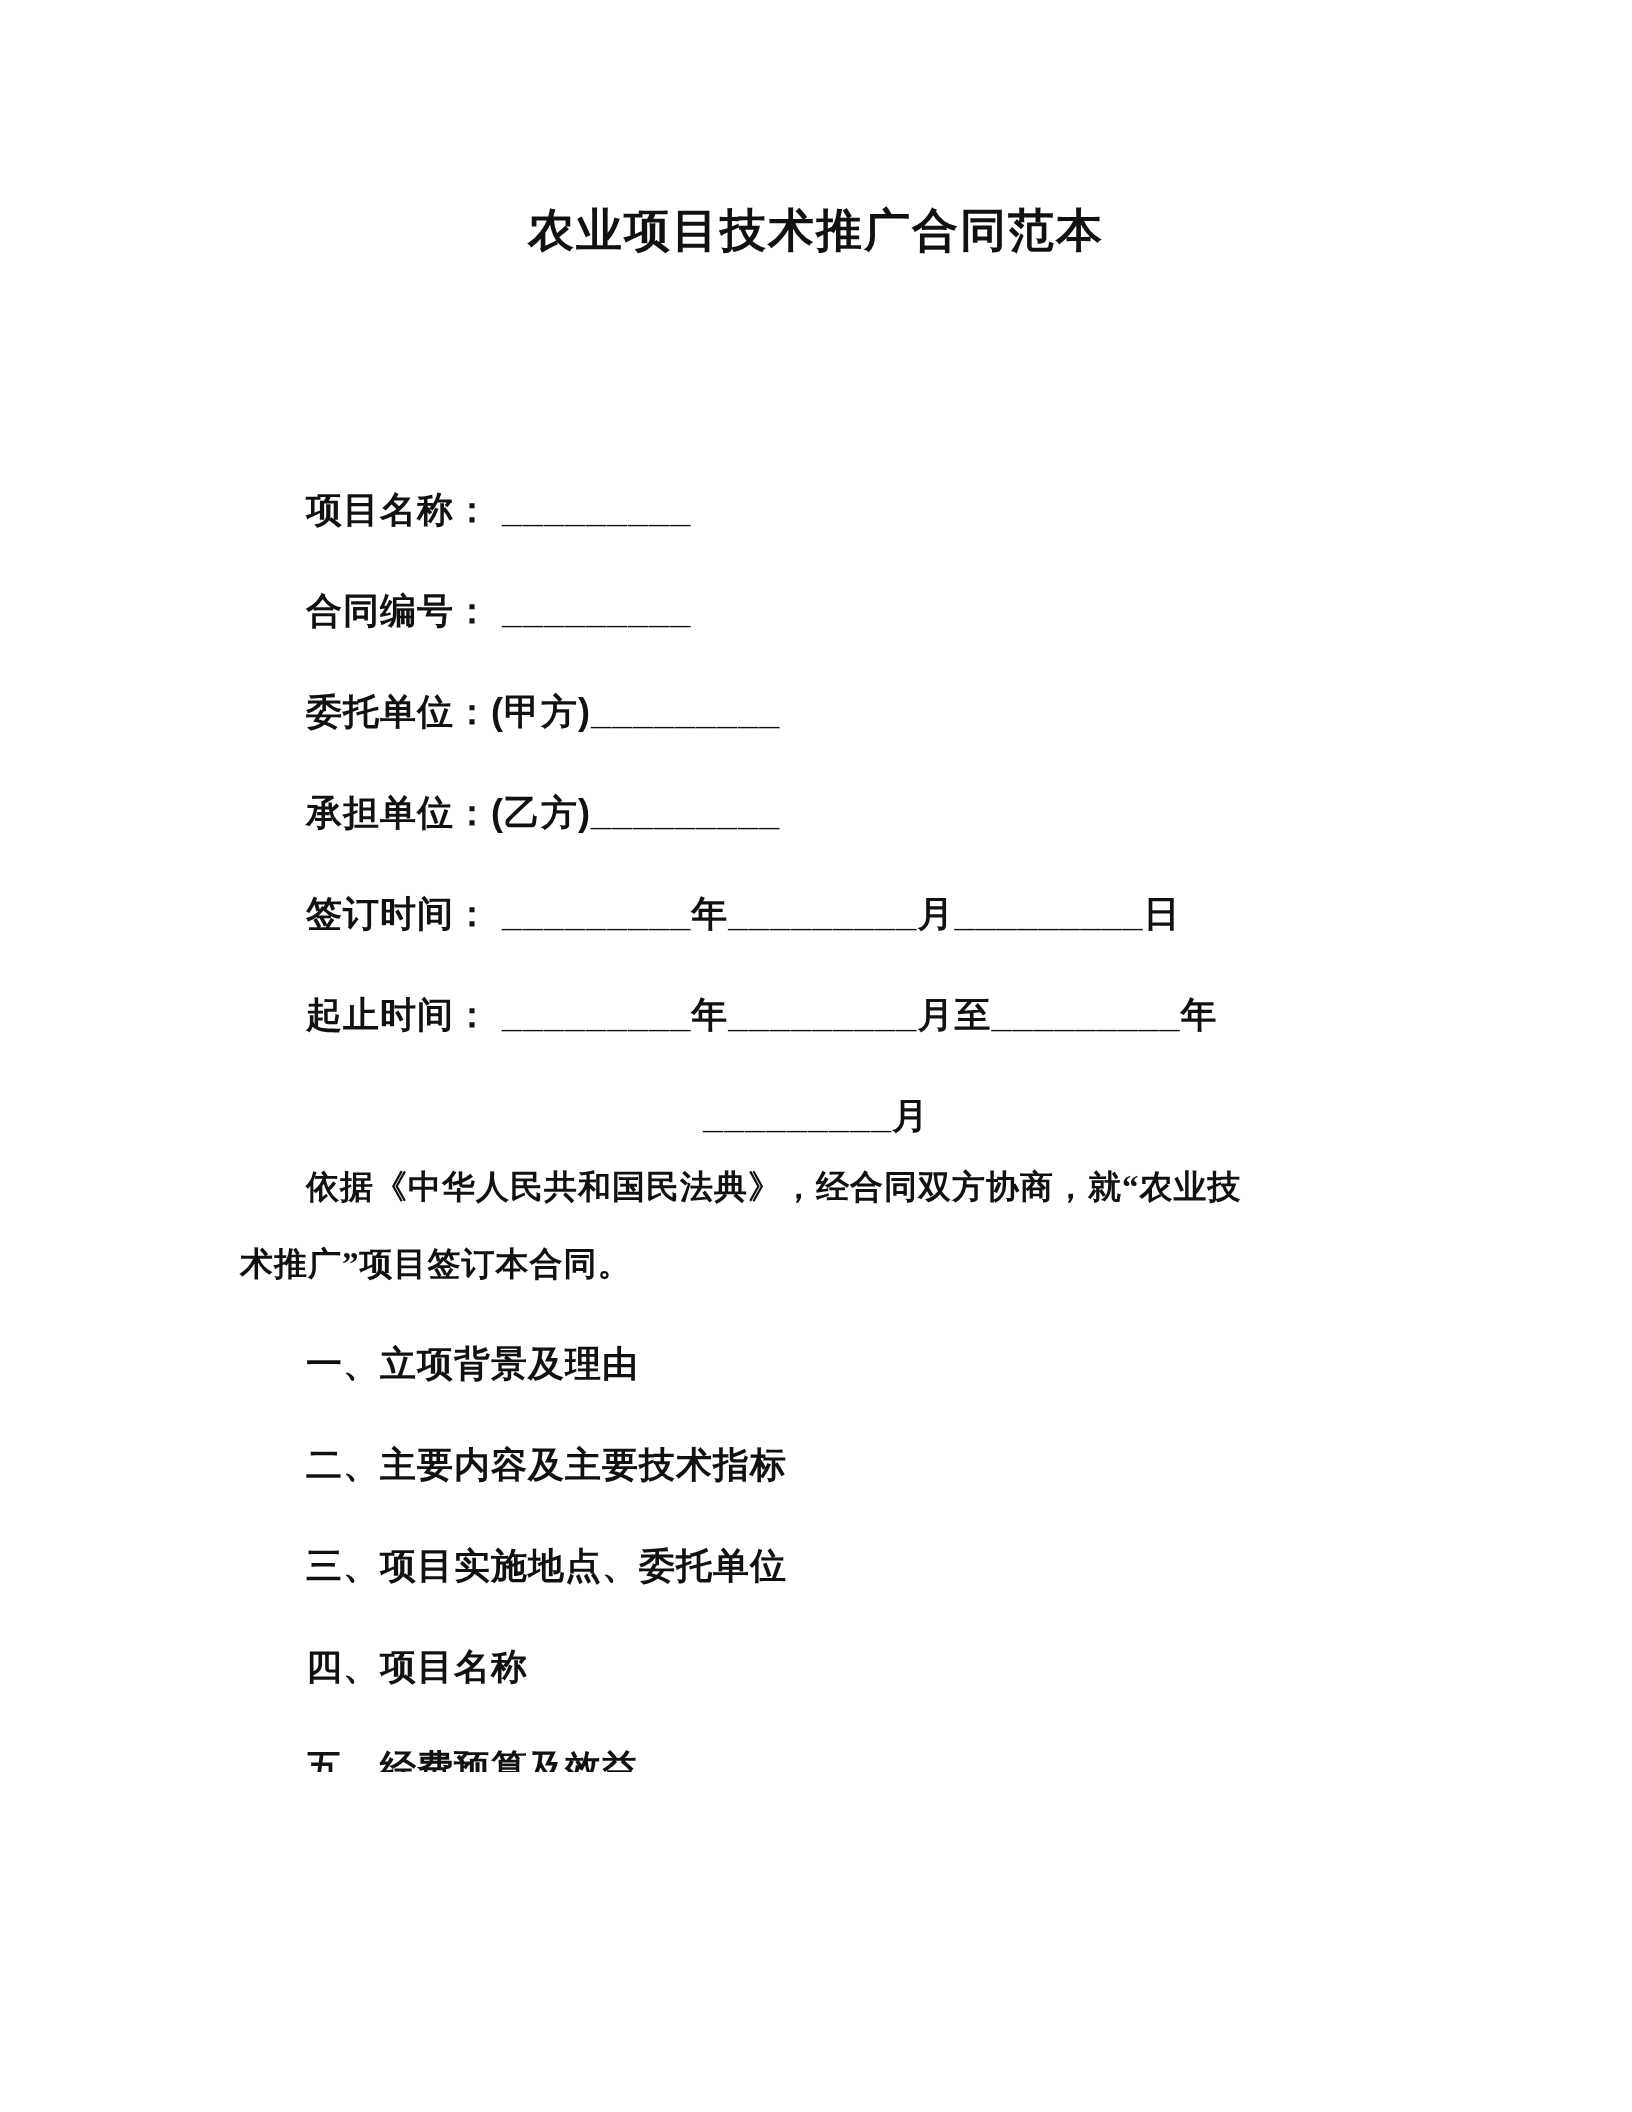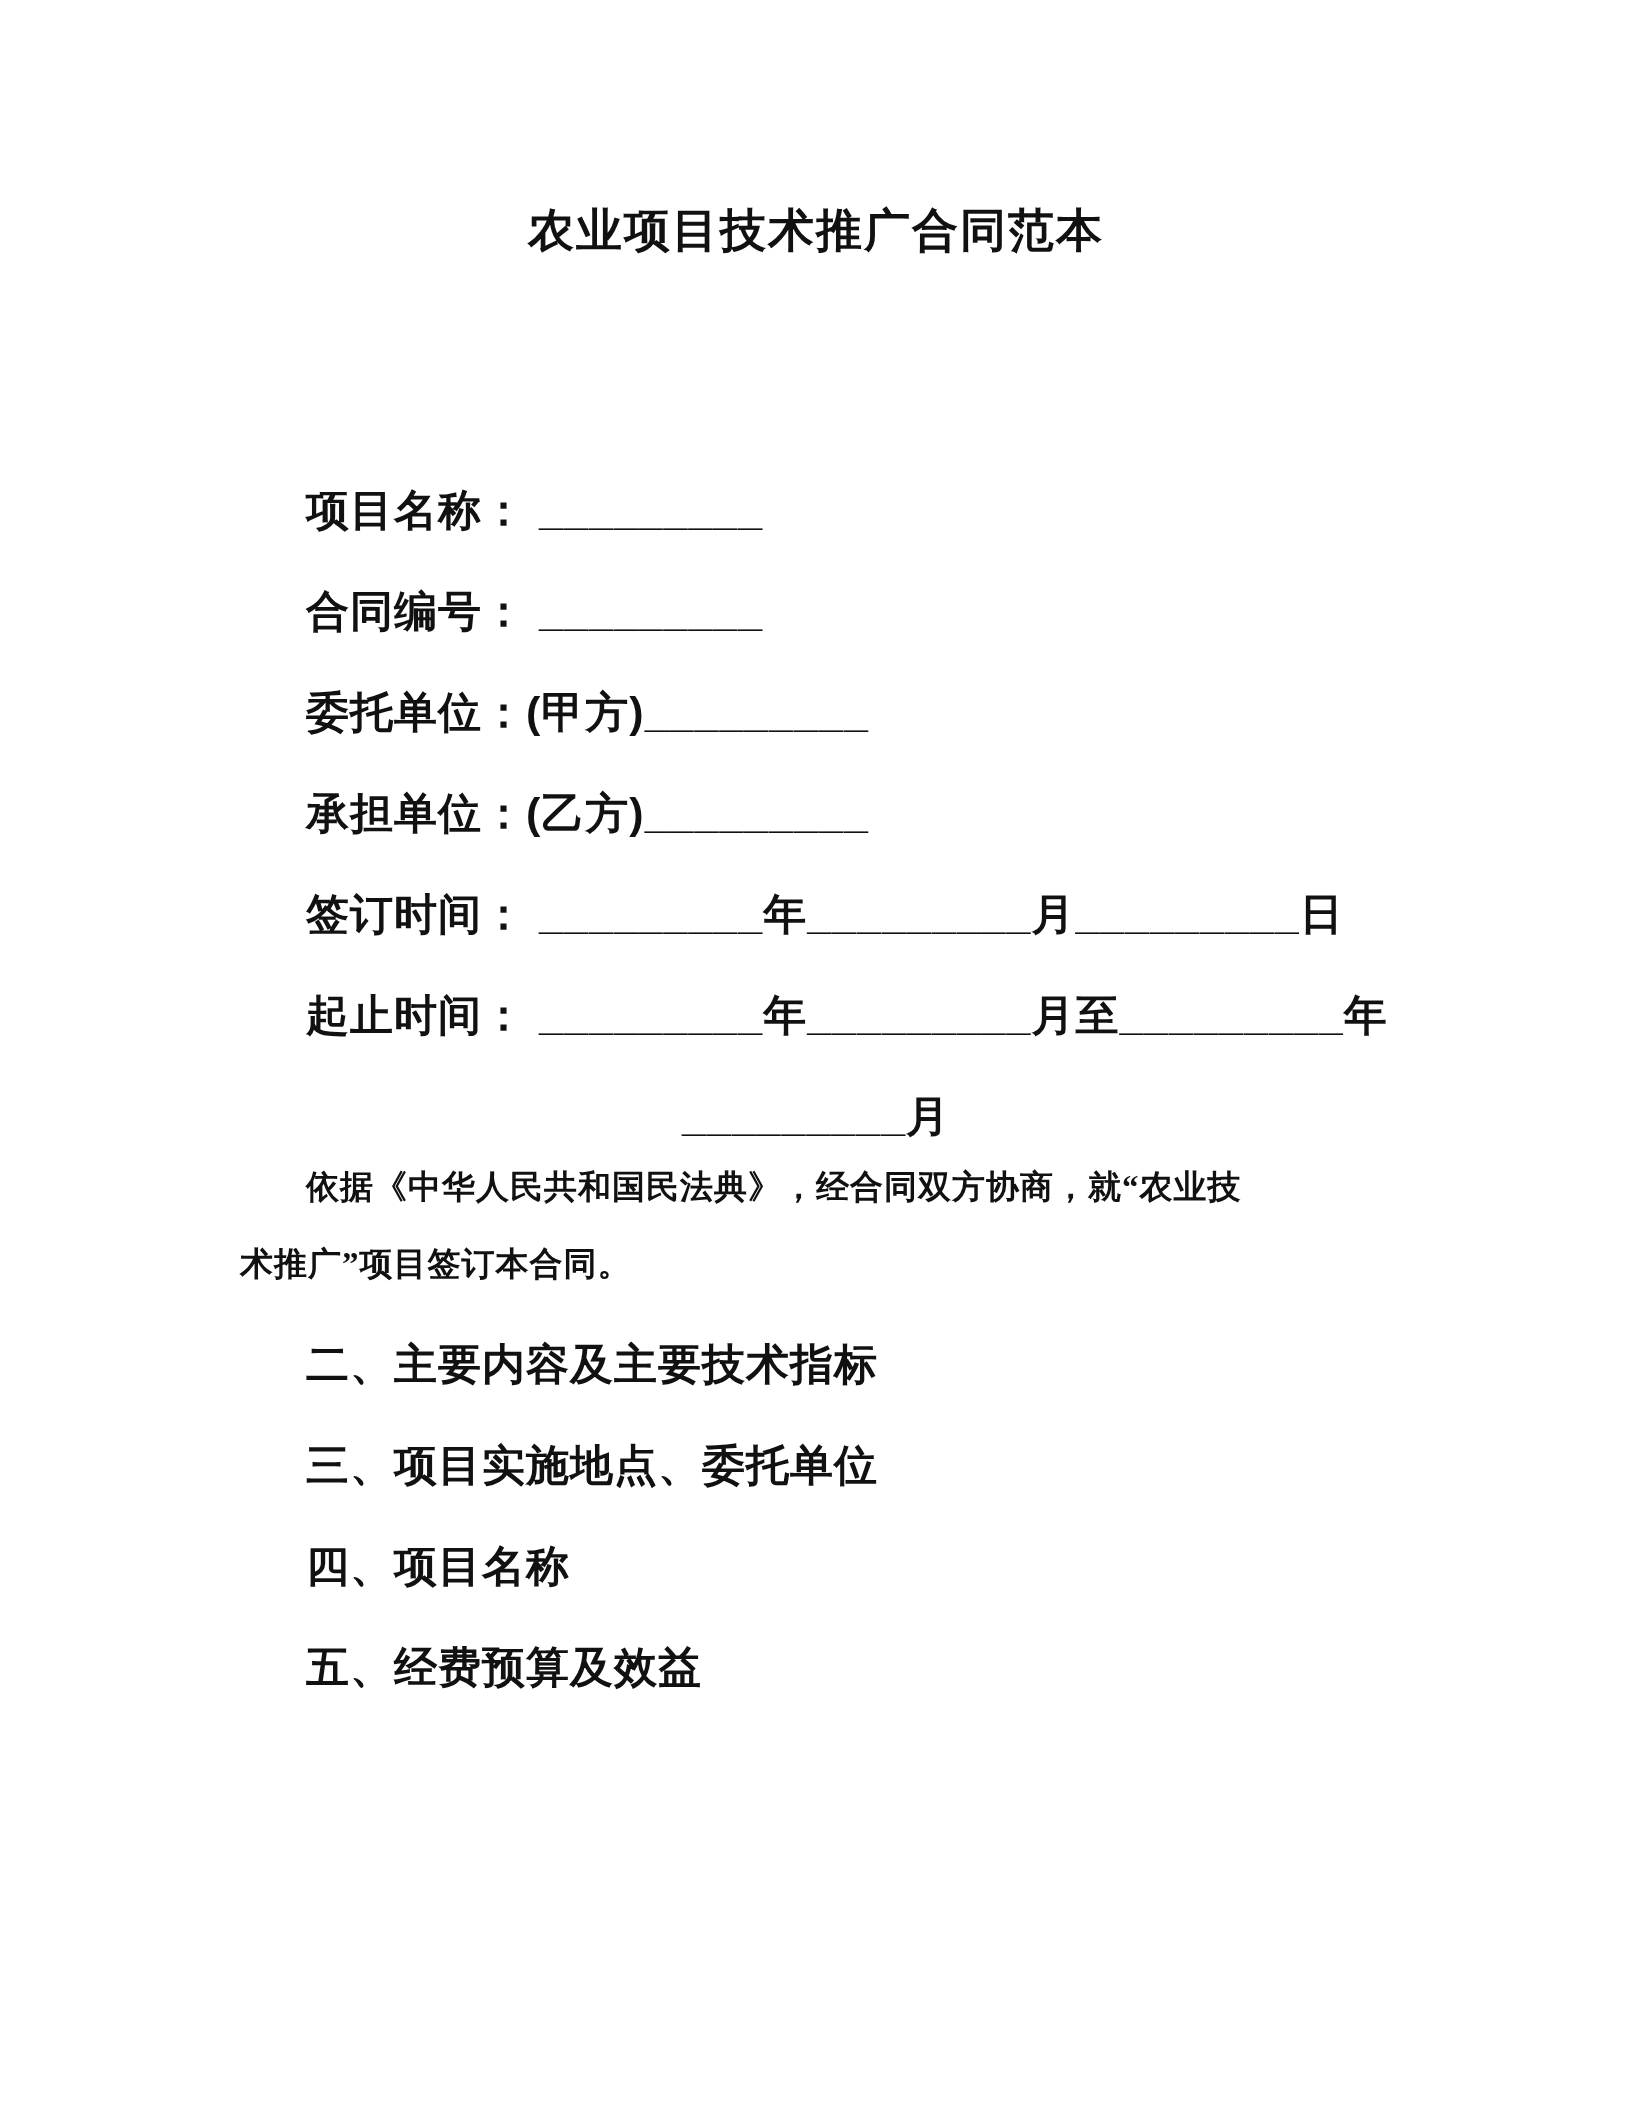--- a/index.html
+++ b/index.html
@@ -22,21 +22,21 @@
   }
   .doc-title {
     font-size: 46px;
     line-height: 60px;
     font-weight: 700;
     text-align: center;
     margin: 0 0 225px 0;
     letter-spacing: 2px;
   }
   .line {
-    font-size: 43px;
+    font-size: 36px;
     line-height: 50px;
     margin: 0 0 51px 0;
     white-space: nowrap;
     letter-spacing: 1px;
   }
   .indent {
     padding-left: 66px;
   }
   .fields .cont {
     margin-bottom: 8px;
@@ -76,19 +76,20 @@
     <p class="line indent">起止时间： _________年_________月至_________年</p>
     <p class="line cont">_________月</p>
   </div>
 
   <div class="intro">
     <p class="para-line indent">依据《中华人民共和国民法典》，经合同双方协商，就“农业技</p>
     <p class="para-line">术推广”项目签订本合同。</p>
   </div>
 
   <div class="sections">
+    <p class="line indent">一、立项背景及理由</p>
     <p class="line indent">二、主要内容及主要技术指标</p>
     <p class="line indent">三、项目实施地点、委托单位</p>
     <p class="line indent">四、项目名称</p>
     <p class="line indent">五、经费预算及效益</p>
   </div>
 
 </div>
 
 </body></html>

